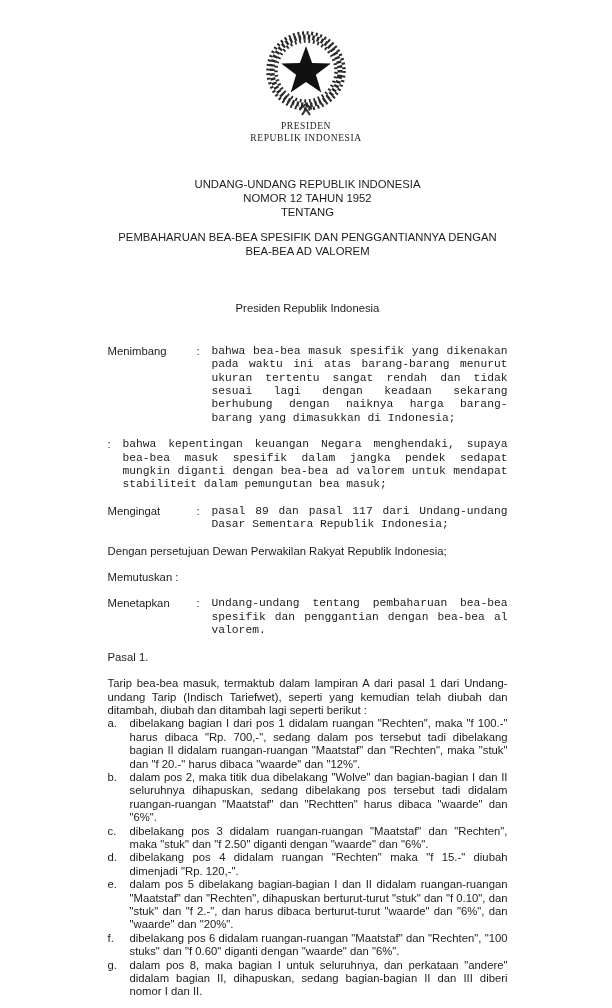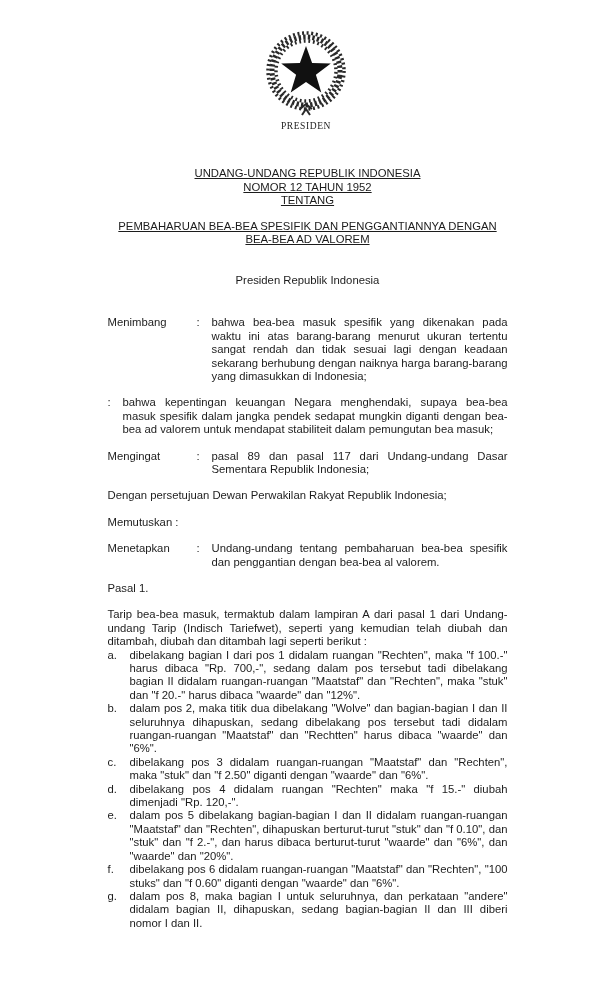--- a/index.html
+++ b/index.html
@@ -23,31 +23,31 @@
     font-family: "Liberation Serif", serif;
     font-size: 9.5px;
     line-height: 11.5px;
     letter-spacing: 0.6px;
     text-align: center;
     color: #1c1c1c;
   }
 
   
   .title-block { margin-top: 34px; text-align: center; }
-  .title-line { line-height: 13.6px; text-decoration: underline; }
+  .title-line { line-height: 13.6px; }
   .title-line-wrap { max-width: 500px; margin: 12px auto; }
 
-  .subtitle { margin-top: 27px; text-align: center; }
+  .subtitle { margin-top: 44px; text-align: center; }
 
   
   .considerations { margin-top: 29px; }
   .row { display: flex; margin-bottom: 13px; }
   .row .lbl { flex: 0 0 89px; }
   .row .sep { flex: 0 0 15px; }
-  .row .txt { flex: 1; text-align: justify; }
+  .row .txt { flex: 1; text-align: justify; font-family: Liberation Mono, monospace; }
 
   .center-line { margin: 13px 0; }
 
   .para { text-align: justify; margin: 13px 0 0 0; }
 
   .alpha-list { margin-top: 0; }
   .li { display: flex; }
   .li .li-letter { flex: 0 0 22px; }
   .li .li-text { flex: 1; text-align: justify; }
 </style>
@@ -67,20 +67,21 @@
 
       <polygon fill="#111111" points="46,16 52.1,33.1 70.8,33.6 55.9,44.7 61.3,62.6 46,52 30.7,62.6 36.1,44.7 21.2,33.6 39.9,33.1"></polygon>
 
       <g stroke="#2a2a2a" stroke-width="2" fill="none">
         <path d="M40,79 L46,74 L52,79"></path>
         <path d="M42,85 L46,79 L50,85"></path>
       </g>
     </svg>
     <div class="letterhead">
       <div>PRESIDEN</div>
+      <div>REPUBLIK INDONESIA</div>
     </div>
   </div>
 
   <div class="content">
 
     <div class="title-block">
       <div class="title-line">UNDANG-UNDANG REPUBLIK INDONESIA</div>
       <div class="title-line">NOMOR 12 TAHUN 1952</div>
       <div class="title-line">TENTANG</div>
       <div class="title-line title-line-wrap">PEMBAHARUAN BEA-BEA SPESIFIK DAN PENGGANTIANNYA DENGAN BEA-BEA AD VALOREM</div>

